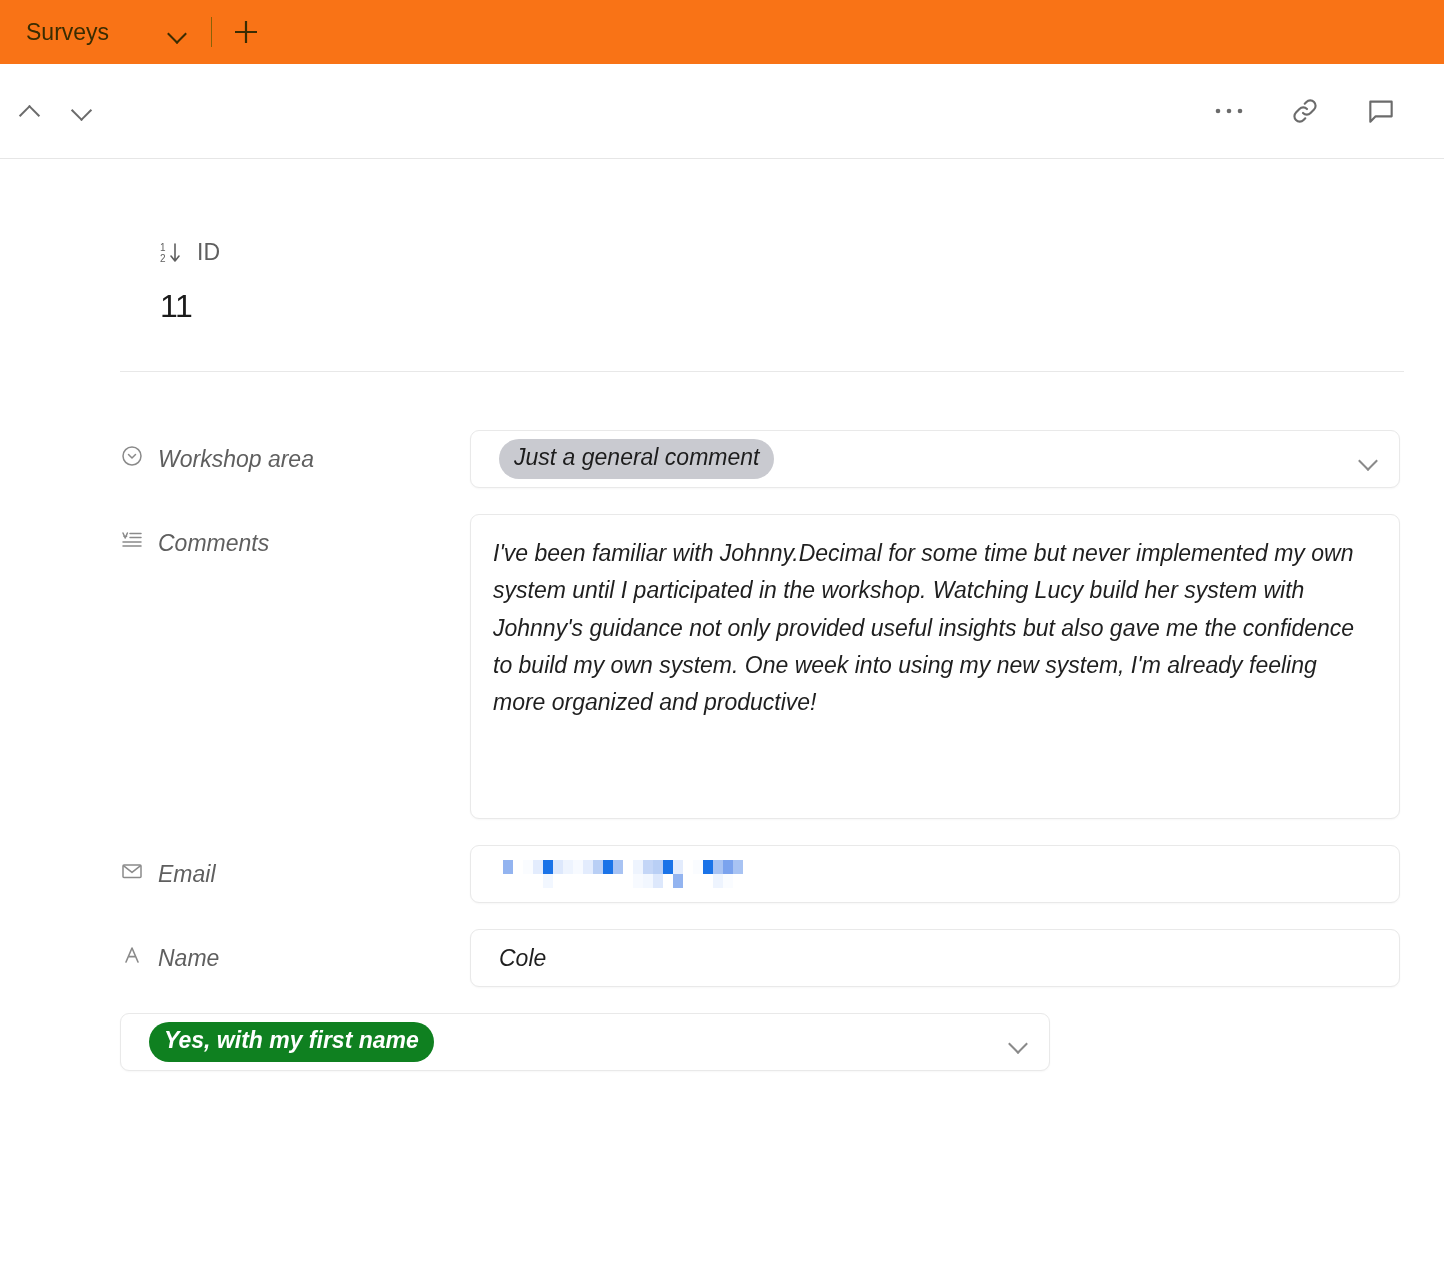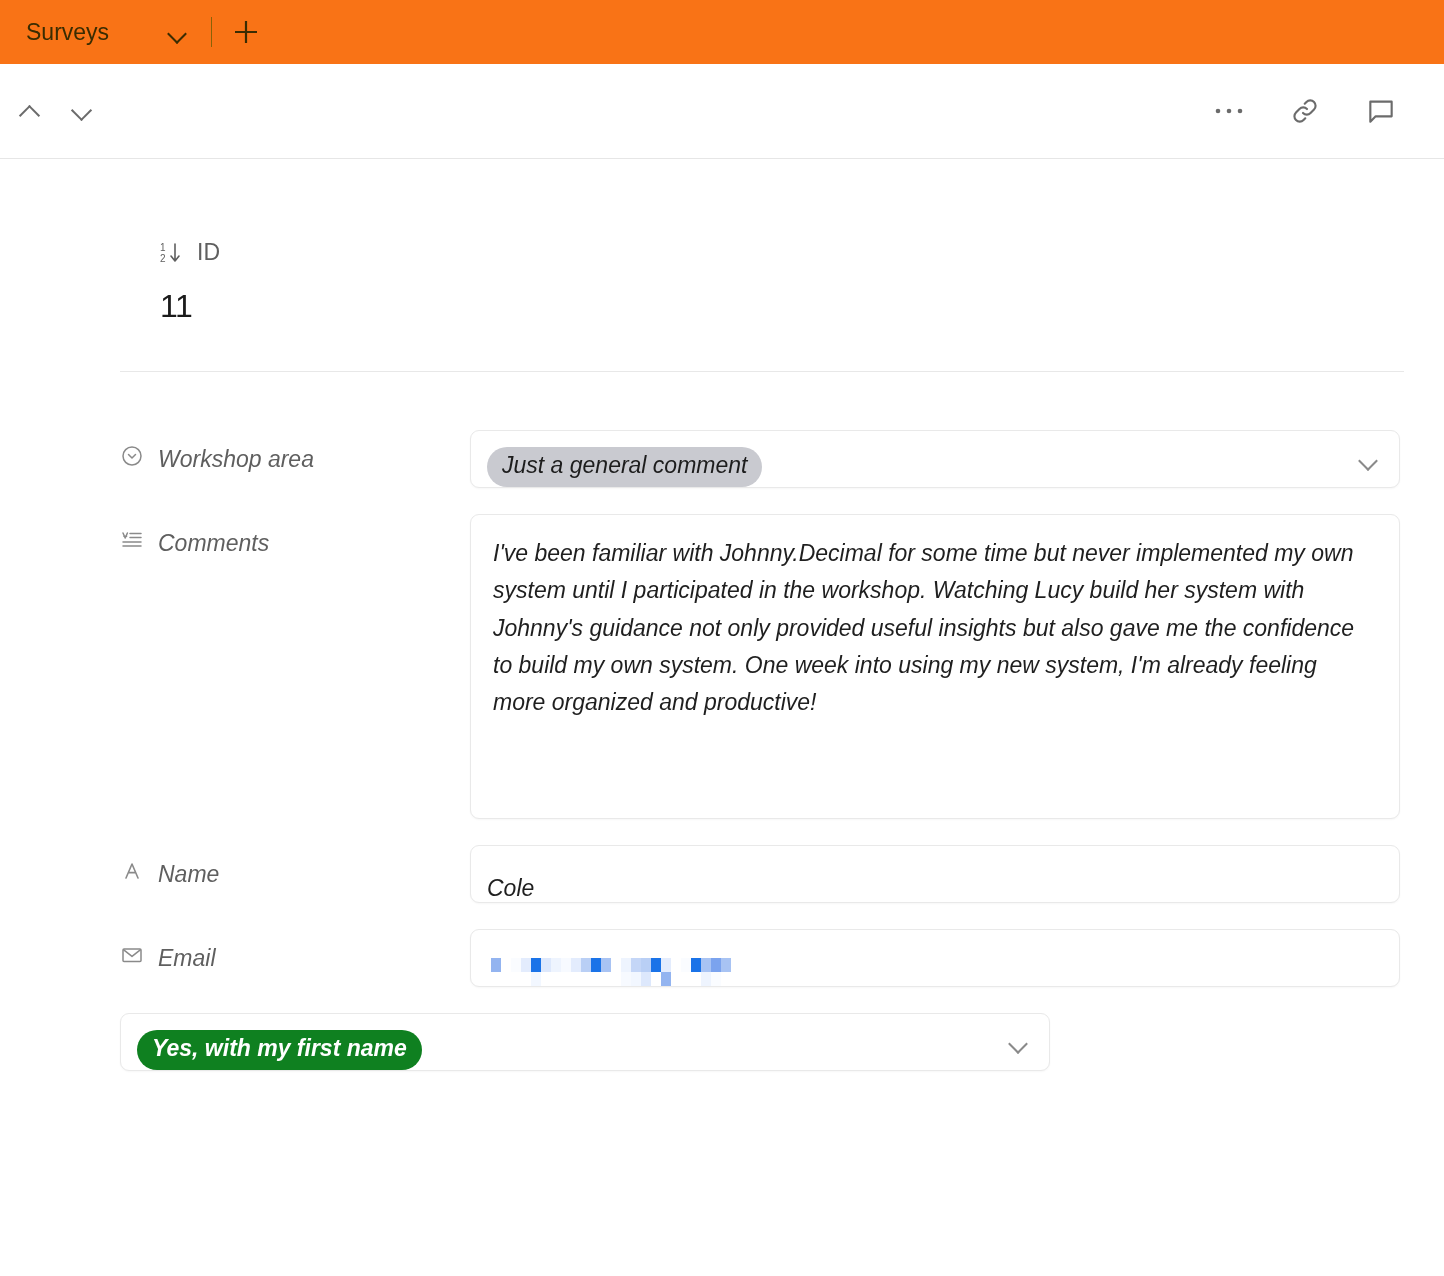--- a/index.html
+++ b/index.html
@@ -136,22 +136,22 @@
     line-height: 1.33;
   }
   .field-label .lbl-txt { max-width: 230px; }
   .field-ctl {
     width: 930px;
     min-height: 58px;
     border: 1px solid #e9e9e9;
     border-radius: 9px;
     background: #fff;
     display: flex;
-    align-items: flex-end;
-    padding: 0 16px 0 16px;
+    align-items: center;
+    padding: 0 16px 0 28px;
     box-shadow: 0 1px 2px rgba(0,0,0,0.035);
     position: relative;
   }
   .field-ctl.textarea {
     align-items: flex-start;
     padding: 20px 22px;
     min-height: 305px;
     line-height: 1.58;
   }
   .field-ctl .txt {
@@ -283,32 +283,20 @@
     <div class="field-row">
       <div class="field-label">
         <svg width="24" height="24" viewBox="0 0 24 24" fill="none" stroke="#8a8a8a" stroke-width="1.5" stroke-linecap="round">
           <path d="M3 5 L5.2 10 M7.4 5 L5.2 10 M3.9 8.3 H6.6"></path>
           <path d="M10 5.5 H21 M10 9.5 H21 M3 14 H21 M3 18 H21"></path>
         </svg>
         <span class="lbl-txt">Comments</span>
       </div>
       <div class="field-ctl textarea">
         <div class="para">I've been familiar with Johnny.Decimal for some time but never implemented my own system until I participated in the workshop. Watching Lucy build her system with Johnny's guidance not only provided useful insights but also gave me the confidence to build my own system. One week into using my new system, I'm already feeling more organized and productive!</div>
-      </div>
-    </div>
-
-    <div class="field-row">
-      <div class="field-label">
-        <svg width="24" height="24" viewBox="0 0 24 24" fill="none" stroke="#8a8a8a" stroke-width="1.6" stroke-linecap="round" stroke-linejoin="round">
-          <path d="M6 19 L12 5 L18 19 M8.6 13.6 H15.4"></path>
-        </svg>
-        <span class="lbl-txt">Name</span>
-      </div>
-      <div class="field-ctl">
-        <span class="txt">Cole</span>
       </div>
     </div>
 
     <div class="field-row">
       <div class="field-label">
         <svg width="24" height="24" viewBox="0 0 24 24" fill="none" stroke="#8a8a8a" stroke-width="1.5" stroke-linejoin="round">
           <rect x="3" y="6" width="18" height="12.5" rx="1"></rect>
           <path d="M3.4 6.6 L12 13.4 L20.6 6.6"></path>
         </svg>
         <span class="lbl-txt">Email</span>
@@ -381,20 +369,32 @@
           <div class="px"></div>
           <div class="px"></div>
           <div class="px"></div>
           <div class="px"></div>
           <div class="px"></div>
         </div>
       </div>
     </div>
 
     <div class="field-row">
+      <div class="field-label">
+        <svg width="24" height="24" viewBox="0 0 24 24" fill="none" stroke="#8a8a8a" stroke-width="1.6" stroke-linecap="round" stroke-linejoin="round">
+          <path d="M6 19 L12 5 L18 19 M8.6 13.6 H15.4"></path>
+        </svg>
+        <span class="lbl-txt">Name</span>
+      </div>
+      <div class="field-ctl">
+        <span class="txt">Cole</span>
+      </div>
+    </div>
+
+    <div class="field-row">
       <div class="field-ctl">
         <span class="badge green">Yes, with my first name</span>
         <span class="chev ctl-chevron"></span>
       </div>
     </div>
 
   </div>
 </div>
 
 </body></html>

